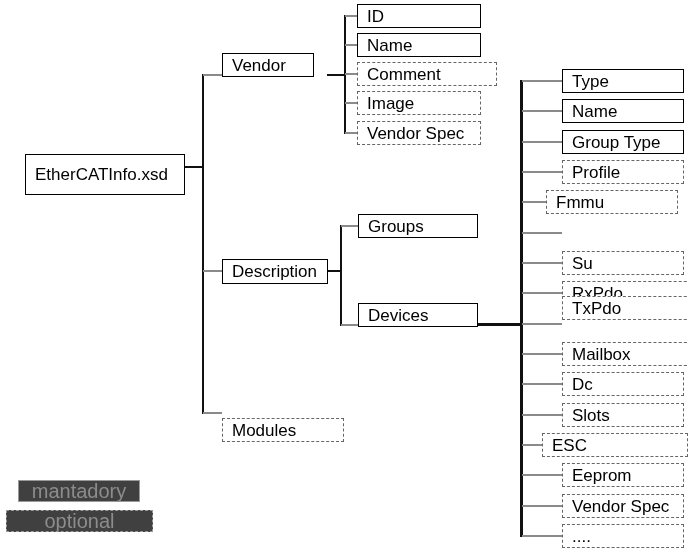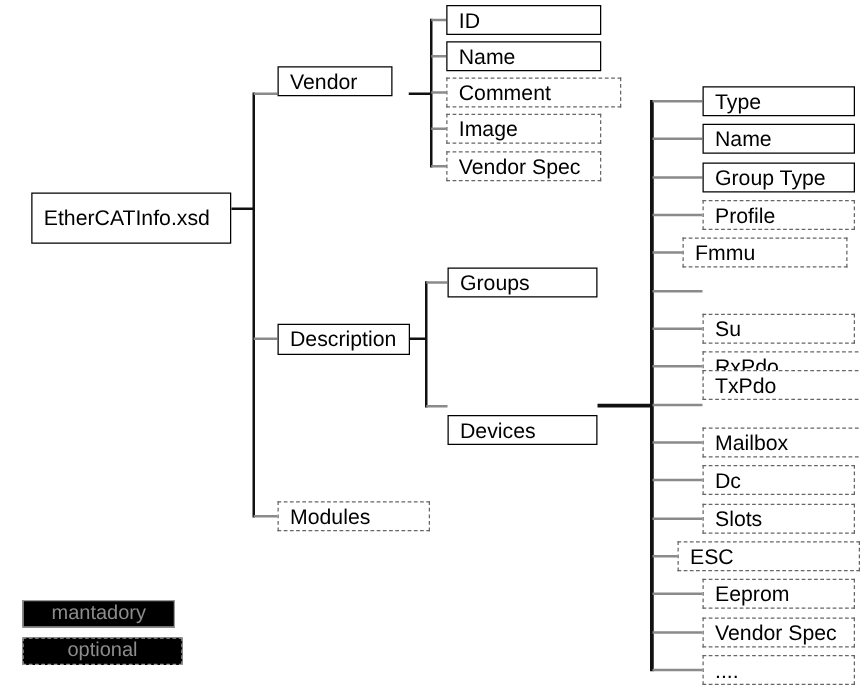--- a/index.html
+++ b/index.html
@@ -30,23 +30,23 @@
     white-space: nowrap;
     overflow: hidden;
     z-index: 2;
   }
   .node.dashed {
     border: 1.4px dashed #666666;
   }
   .legendbox {
     position: absolute;
     box-sizing: border-box;
-    background: #000000;
+    background: #404040;
     color: #8c8c8c;
-    font-size: 16px;
+    font-size: 20px;
     display: flex;
     align-items: center;
     justify-content: center;
     white-space: nowrap;
     z-index: 2;
   }
   .legendbox.solid { border: 1.5px solid #9a9a9a; }
   .legendbox.dashed { border: 1.4px dashed #9a9a9a; }
   .ln { position: absolute; z-index: 1; }
   .ln.black { background: #111111; }
@@ -93,43 +93,43 @@
   <div class="ln gray" style="left:522px;top:414px;width:40px;height:2px"></div>
   <div class="ln gray" style="left:522px;top:444px;width:40px;height:2px"></div>
   <div class="ln gray" style="left:522px;top:474px;width:40px;height:2px"></div>
   <div class="ln gray" style="left:522px;top:505px;width:40px;height:2px"></div>
   <div class="ln gray" style="left:522px;top:535px;width:40px;height:2px"></div>
 
   <div class="node" style="left:25px;top:154px;width:160px;height:41px">EtherCATInfo.xsd</div>
 
   <div class="node" style="left:222px;top:53px;width:92px">Vendor</div>
   <div class="node" style="left:222px;top:259px;width:106px;height:25px">Description</div>
-  <div class="node dashed" style="left:222px;top:401px;width:122px">Modules</div>
+  <div class="node dashed" style="left:222px;top:418px;width:122px">Modules</div>
 
   <div class="node" style="left:357px;top:4px;width:124px">ID</div>
   <div class="node" style="left:357px;top:33px;width:124px">Name</div>
   <div class="node dashed" style="left:357px;top:62px;width:140px">Comment</div>
   <div class="node dashed" style="left:357px;top:91px;width:124px">Image</div>
   <div class="node dashed" style="left:357px;top:121px;width:124px">Vendor Spec</div>
 
   <div class="node" style="left:358px;top:214px;width:120px">Groups</div>
-  <div class="node" style="left:358px;top:332px;width:120px">Devices</div>
+  <div class="node" style="left:358px;top:303px;width:120px">Devices</div>
 
   <div class="node" style="left:562px;top:69px;width:122px">Type</div>
   <div class="node" style="left:562px;top:99px;width:122px">Name</div>
   <div class="node" style="left:562px;top:130px;width:122px">Group Type</div>
   <div class="node dashed" style="left:562px;top:160px;width:122px">Profile</div>
   <div class="node dashed" style="left:546px;top:190px;width:132px">Fmmu</div>
   <div class="node dashed" style="left:562px;top:251px;width:122px">Su</div>
   <div class="node dashed" style="left:562px;top:281px;width:140px">RxPdo</div>
   <div class="node dashed" style="left:562px;top:296px;width:140px">TxPdo</div>
   <div class="node dashed" style="left:562px;top:342px;width:130px">Mailbox</div>
   <div class="node dashed" style="left:562px;top:372px;width:122px">Dc</div>
   <div class="node dashed" style="left:562px;top:403px;width:122px">Slots</div>
   <div class="node dashed" style="left:542px;top:433px;width:146px">ESC</div>
   <div class="node dashed" style="left:562px;top:463px;width:122px">Eeprom</div>
   <div class="node dashed" style="left:562px;top:494px;width:122px">Vendor Spec</div>
   <div class="node dashed" style="left:562px;top:524px;width:122px">....</div>
 
   <div class="legendbox solid" style="left:18px;top:480px;width:122px;height:22px">mantadory</div>
-  <div class="legendbox dashed" style="left:18px;top:510px;width:128px;height:22px">optional</div>
+  <div class="legendbox dashed" style="left:6px;top:510px;width:147px;height:22px">optional</div>
 
 </div>
 
 </body></html>

